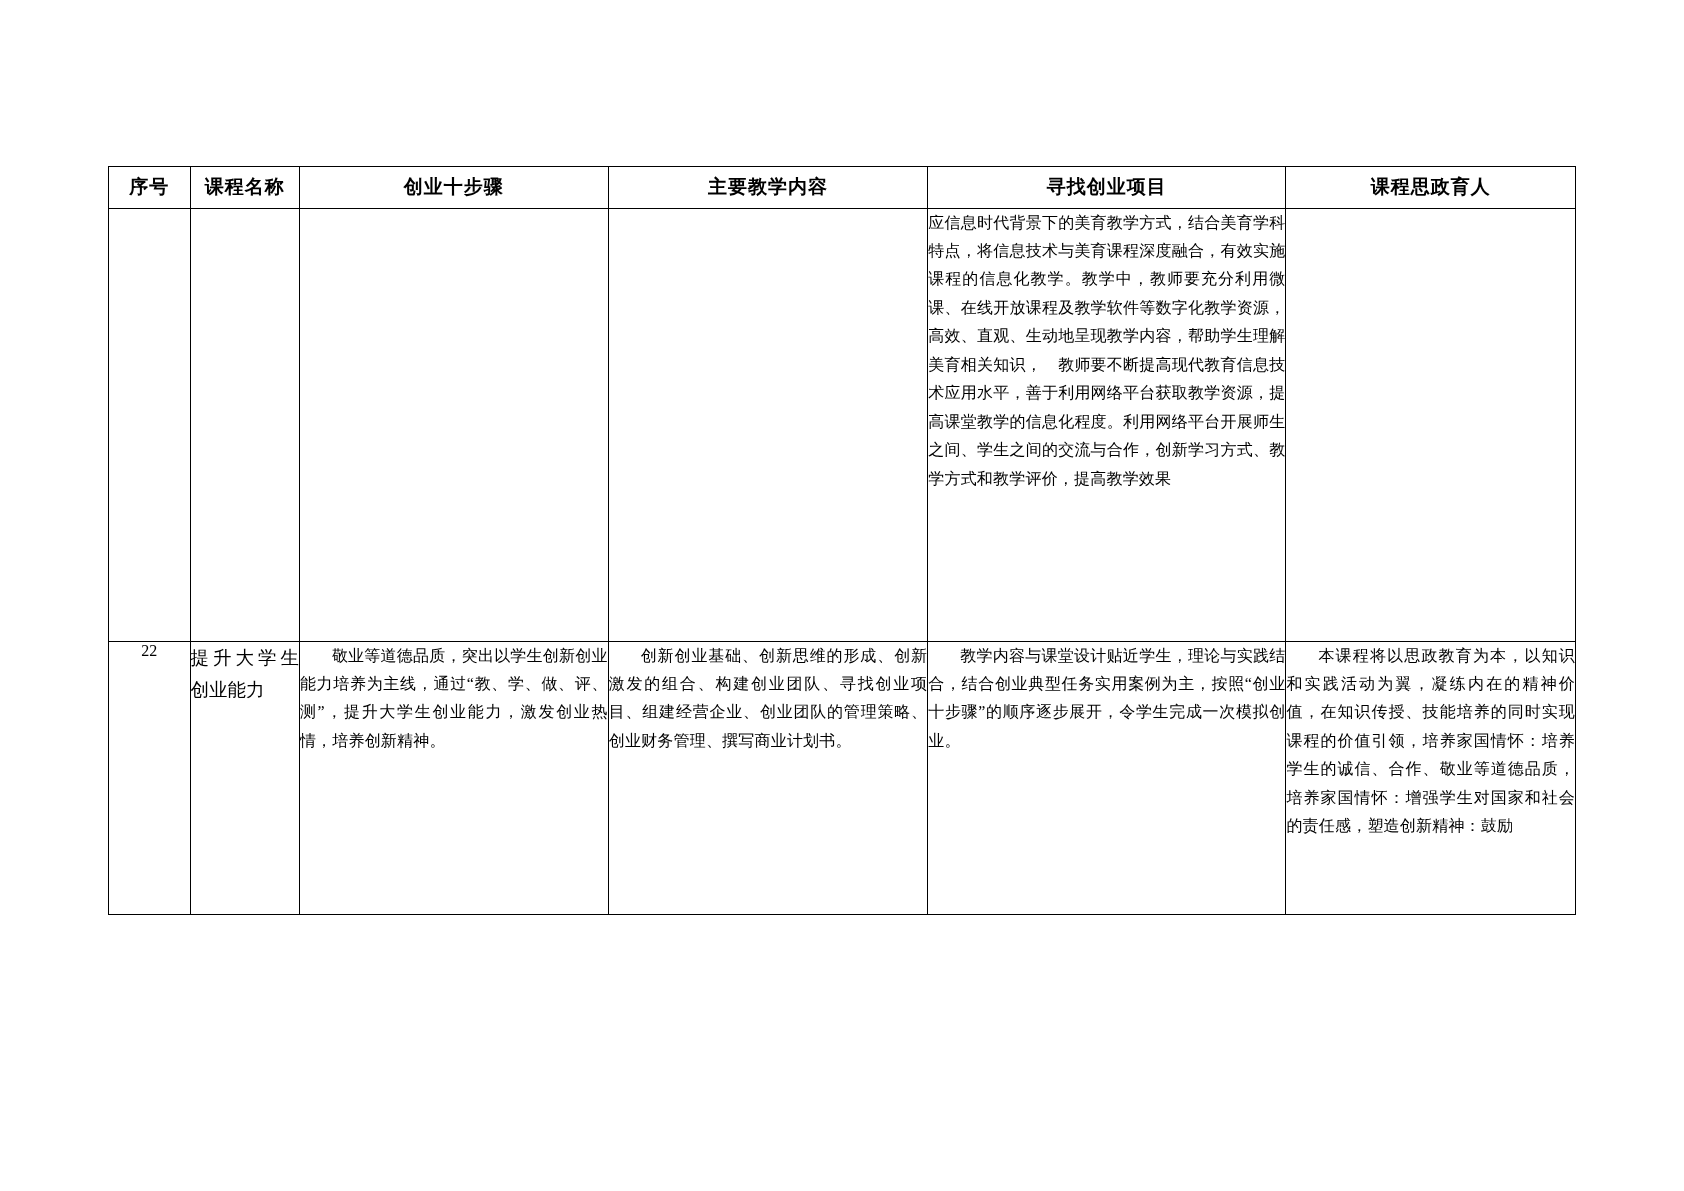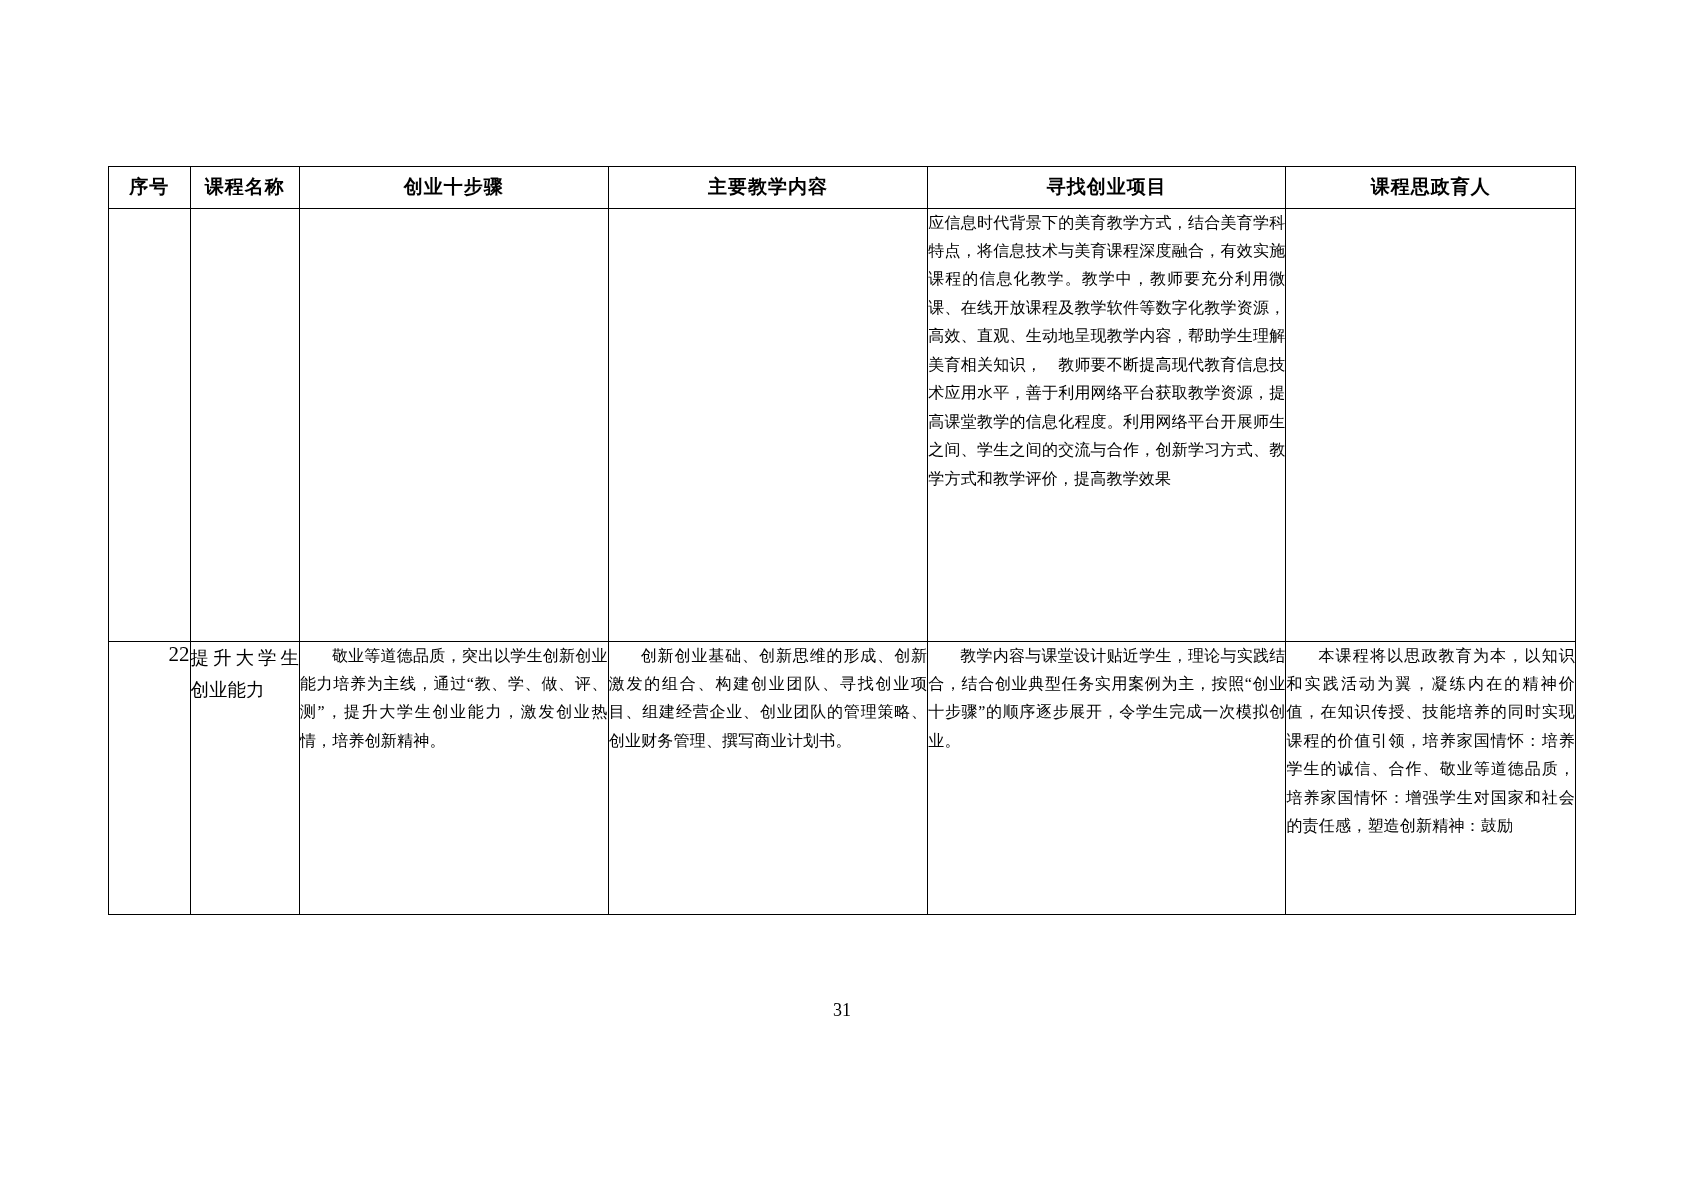--- a/index.html
+++ b/index.html
@@ -59,22 +59,22 @@
     text-justify: inter-ideograph;
     padding: 8px 10px 10px 10px;
     letter-spacing: 0.2px;
   }
   .indent2 { text-indent: 2em; }
   .vmid { vertical-align: middle; }
   .row-tall-1 td { height: 432px; }
   .row-tall-2 td { height: 272px; }
 
   .no-cell {
-    text-align: right;
-    font-size: 21px;
+    text-align: center;
+    font-size: 16px;
   }
   .name-cell {
     font-size: 18.5px;
     line-height: 1.78;
     padding: 8px 6px;
     text-align: justify;
     text-justify: inter-ideograph;
   }
   .page-number {
     position: absolute;
@@ -123,15 +123,14 @@
         <td class="no-cell vmid">22</td>
         <td class="name-cell vmid">提升大学生创业能力</td>
         <td class="cell-text indent2 vmid">敬业等道德品质，突出以学生创新创业能力培养为主线，通过“教、学、做、评、测”，提升大学生创业能力，激发创业热情，培养创新精神。</td>
         <td class="cell-text indent2 vmid">创新创业基础、创新思维的形成、创新激发的组合、构建创业团队、寻找创业项目、组建经营企业、创业团队的管理策略、创业财务管理、撰写商业计划书。</td>
         <td class="cell-text indent2 vmid">教学内容与课堂设计贴近学生，理论与实践结合，结合创业典型任务实用案例为主，按照“创业十步骤”的顺序逐步展开，令学生完成一次模拟创业。</td>
         <td class="cell-text indent2 vmid">本课程将以思政教育为本，以知识和实践活动为翼，凝练内在的精神价值，在知识传授、技能培养的同时实现课程的价值引领，培养家国情怀：培养学生的诚信、合作、敬业等道德品质，培养家国情怀：增强学生对国家和社会的责任感，塑造创新精神：鼓励</td>
       </tr>
     </tbody>
   </table>
 
-  <div class="page-number">31</div>
 
 </div>
 
 </body></html>

